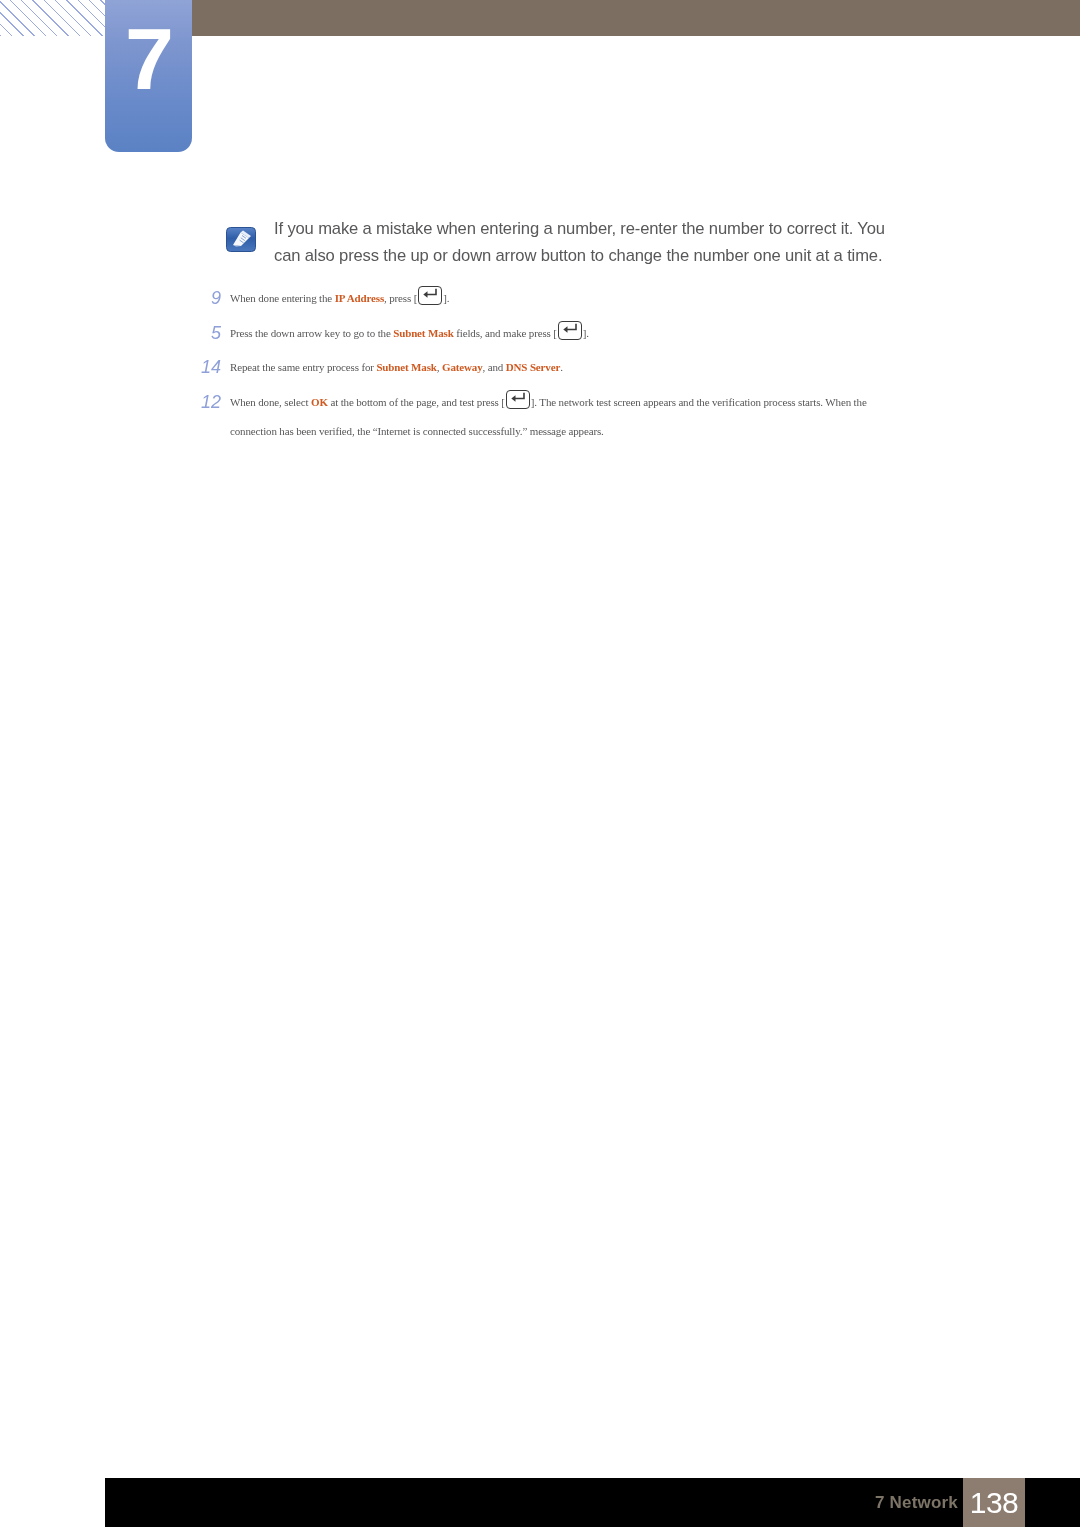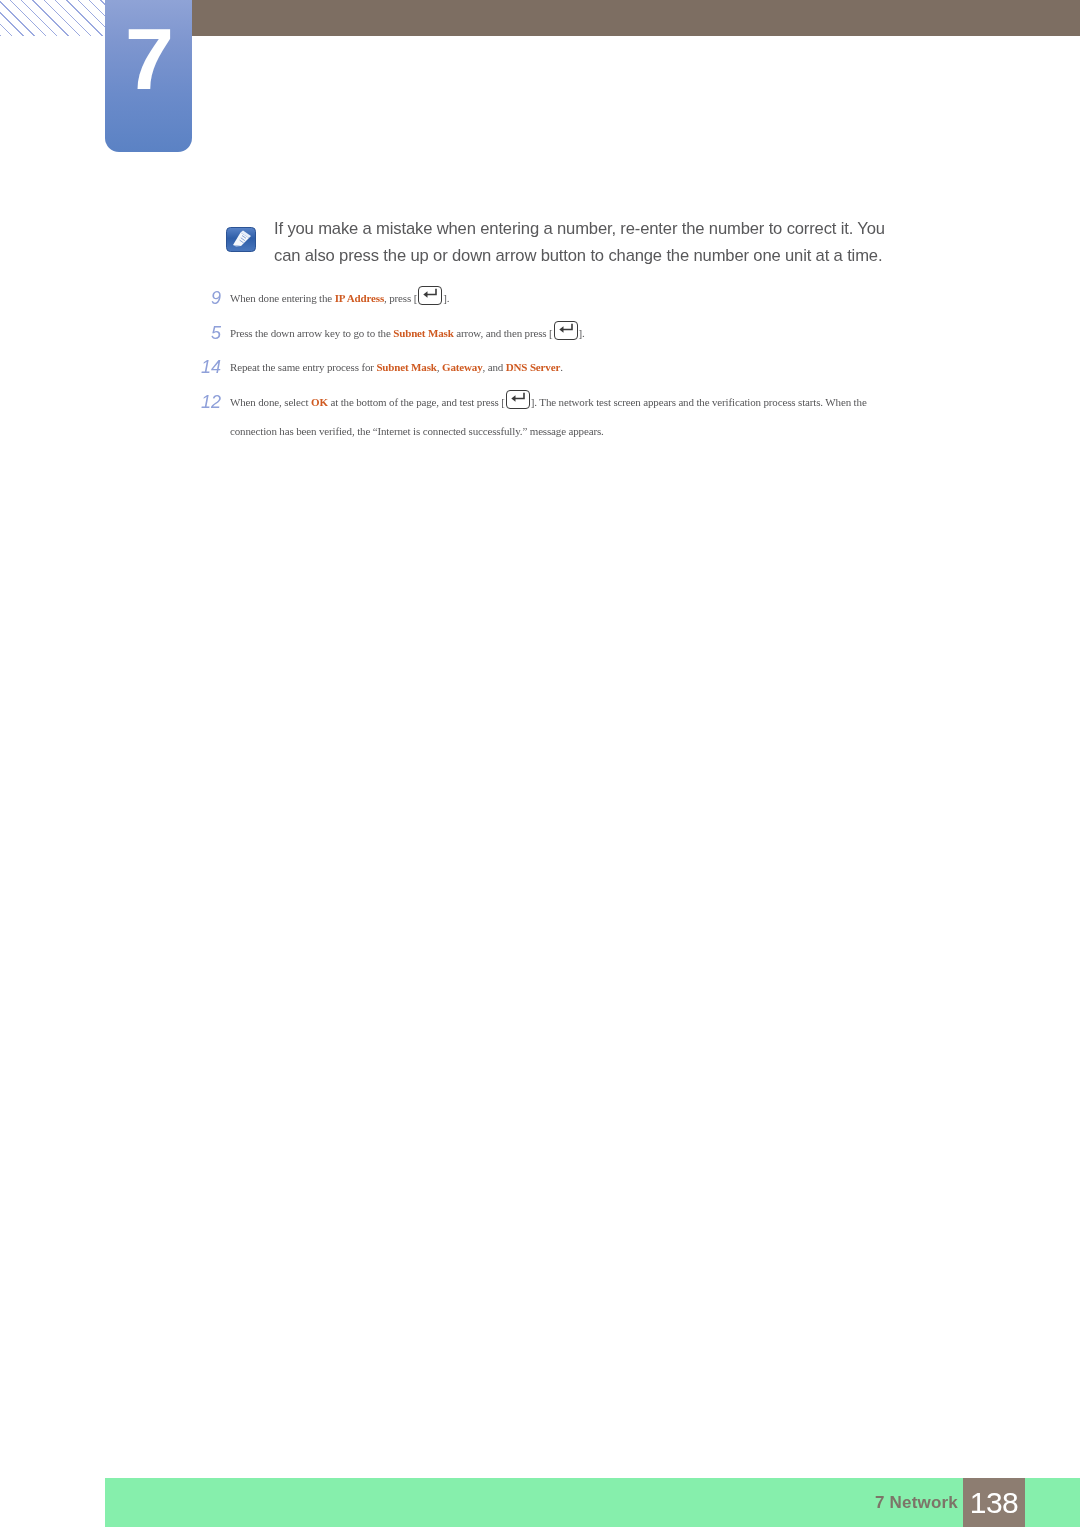--- a/index.html
+++ b/index.html
@@ -153,21 +153,21 @@
   }
   .enterkey svg { position: absolute; left: 2px; top: 1px; }
 
   
   #page-footer {
     position: absolute;
     left: 105px;
     bottom: 0;
     width: 975px;
     height: 49px;
-    background: #86efac;
+    background: #000000;
   }
   .footer-label {
     position: absolute;
     right: 122px;
     top: 0;
     line-height: 49px;
     font-size: 17px;
     font-weight: 700;
     color: #7d7468;
     letter-spacing: 0.2px;
@@ -235,21 +235,21 @@
         <span>When done entering the </span><span class="kw">IP Address</span><span>, press [</span><span class="enterkey"><svg width="17" height="13" viewBox="0 0 17 13">
               <path d="M15 1.5 L15 6.5 L5 6.5" stroke="#3b3b3b" stroke-width="1.6" fill="none" stroke-linecap="square"></path>
               <path d="M6.5 3.2 L2.3 6.5 L6.5 9.8 Z" fill="#3b3b3b"></path>
             </svg></span><span>].</span>
       </div>
     </div>
 
     <div class="step">
       <span class="step-num">5</span>
       <div class="step-body">
-        <span>Press the down arrow key to go to the </span><span class="kw">Subnet Mask</span><span> arrow, and then press [</span><span class="enterkey"><svg width="17" height="13" viewBox="0 0 17 13">
+        <span>Press the down arrow key to go to the </span><span class="kw">Subnet Mask</span><span> fields, and make press [</span><span class="enterkey"><svg width="17" height="13" viewBox="0 0 17 13">
               <path d="M15 1.5 L15 6.5 L5 6.5" stroke="#3b3b3b" stroke-width="1.6" fill="none" stroke-linecap="square"></path>
               <path d="M6.5 3.2 L2.3 6.5 L6.5 9.8 Z" fill="#3b3b3b"></path>
             </svg></span><span>].</span>
       </div>
     </div>
 
     <div class="step">
       <span class="step-num">14</span>
       <div class="step-body">
         <span>Repeat the same entry process for </span><span class="kw">Subnet Mask</span><span>, </span><span class="kw">Gateway</span><span>, and </span><span class="kw">DNS Server</span><span>.</span>

